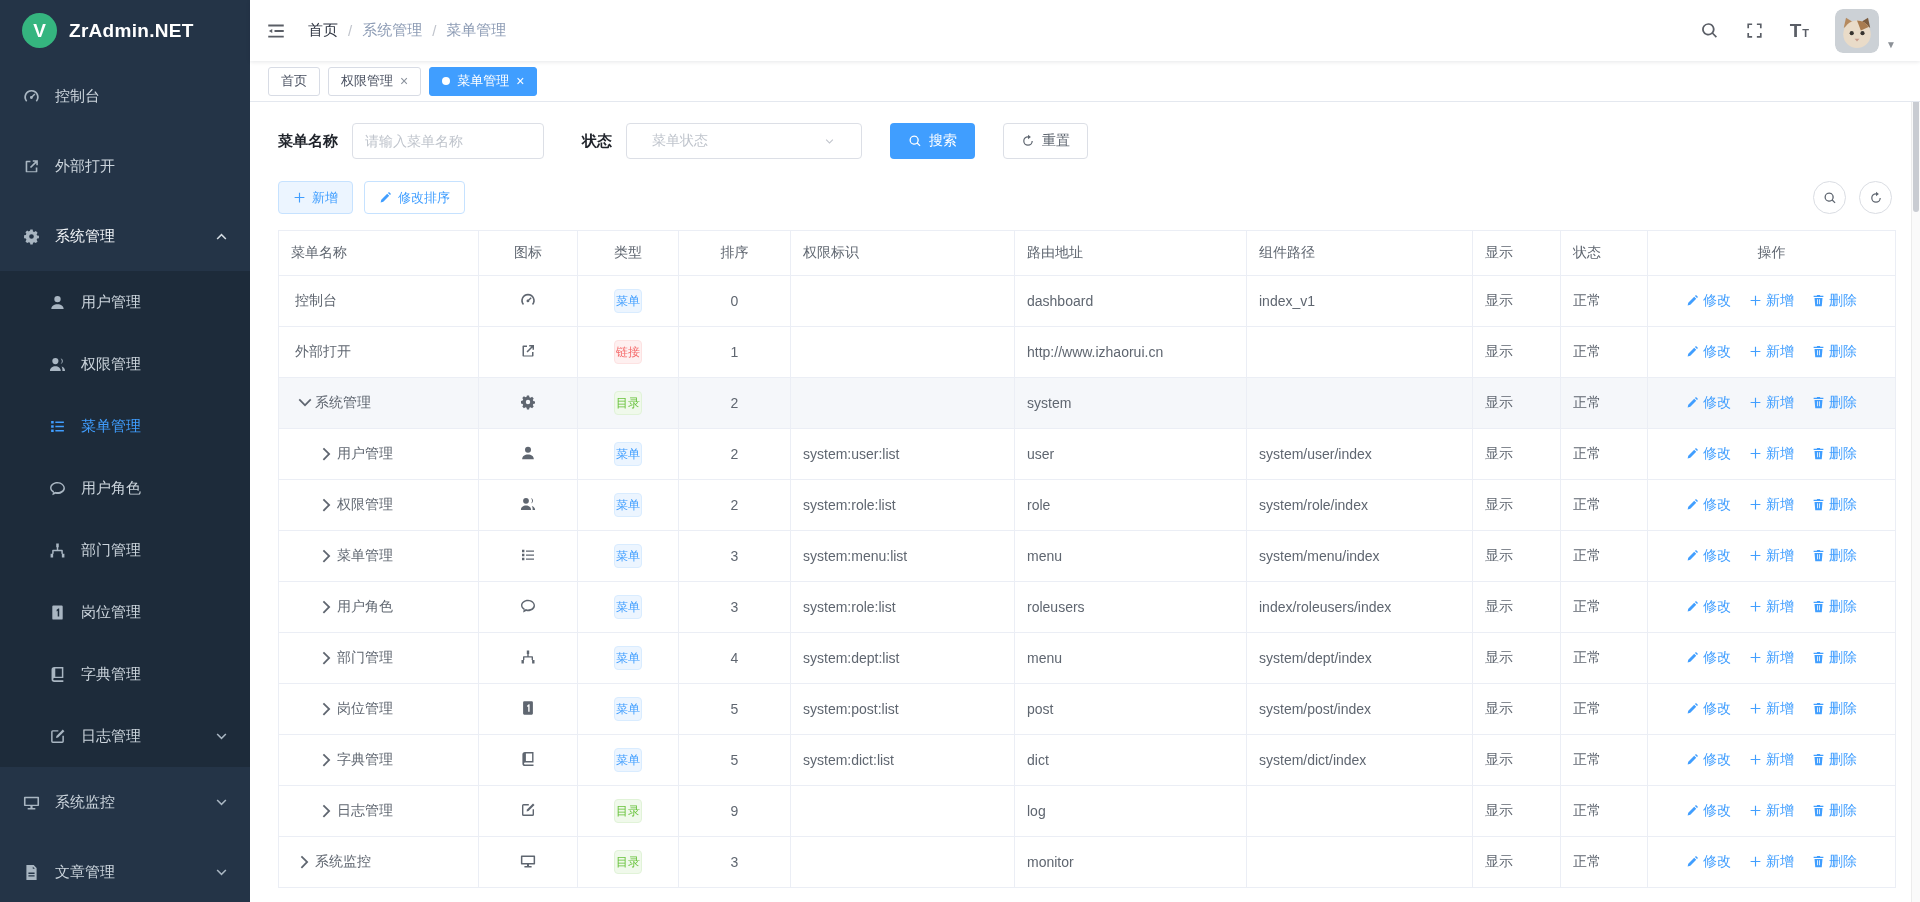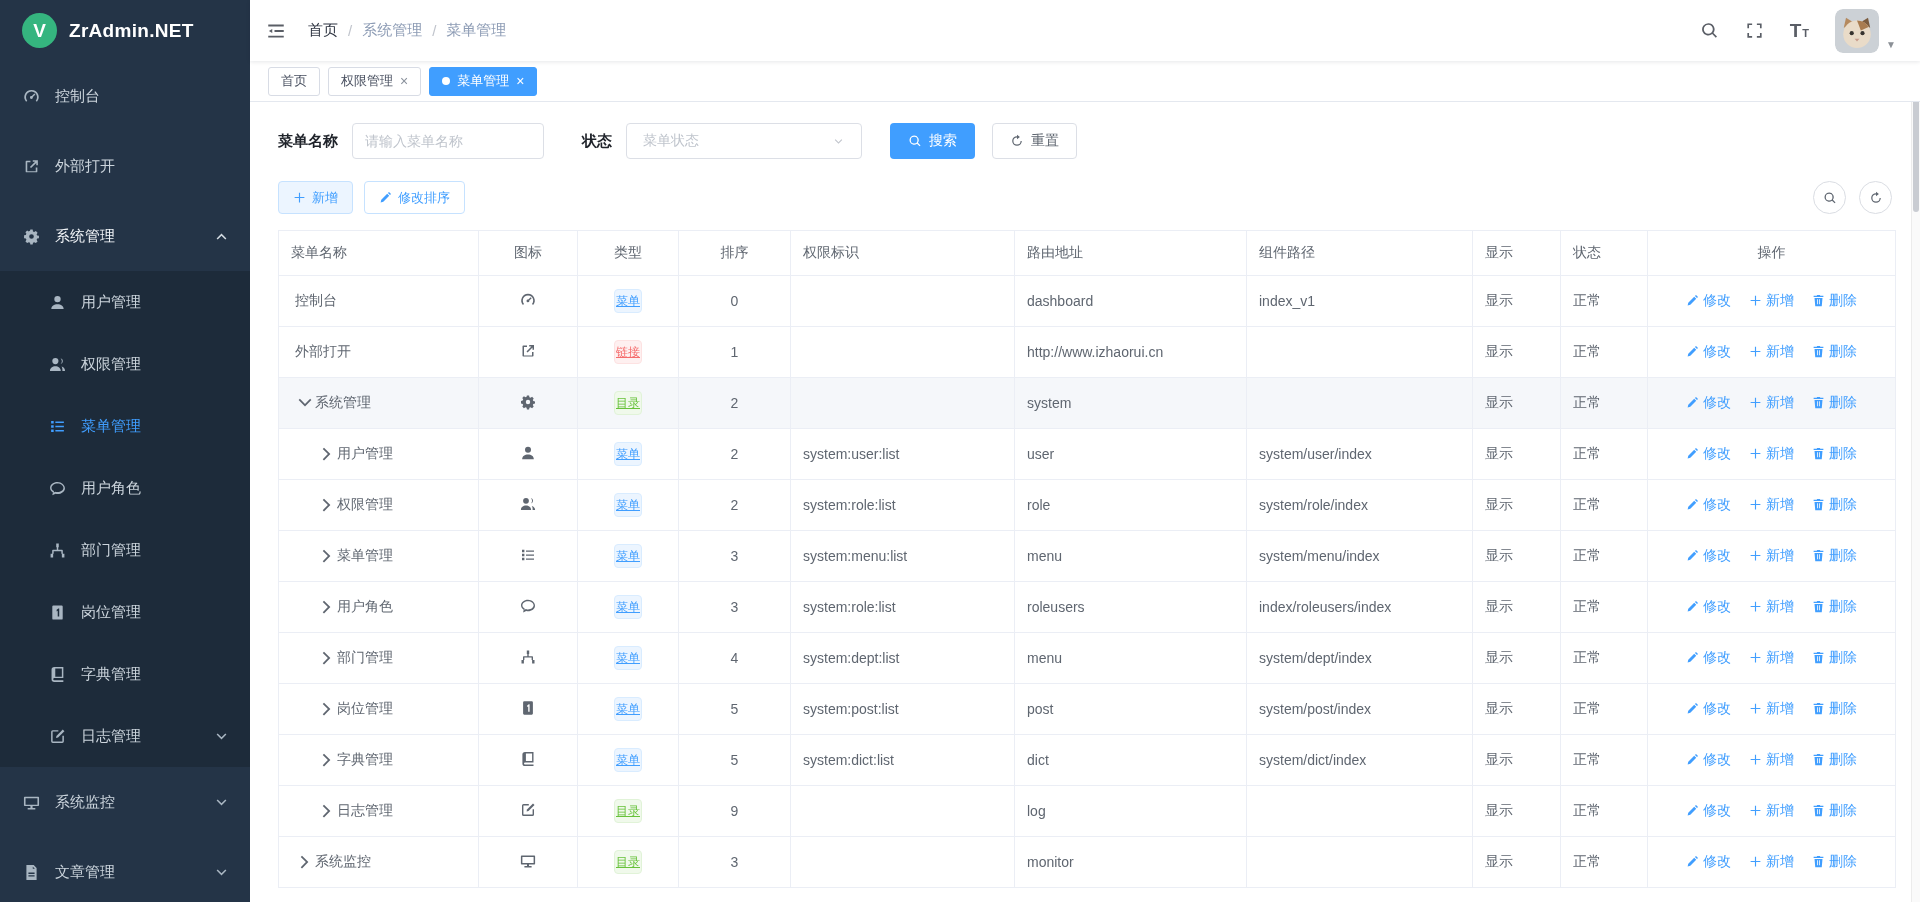--- a/index.html
+++ b/index.html
@@ -50,48 +50,48 @@
   .tab.active .tab-close { color:#fff; }
   .tab-dot { width:8px; height:8px; border-radius:50%; background:#fff; }
 
   
   .content { flex:1; padding:21px 28px 0 28px; overflow:hidden; }
   .filter-row { display:flex; align-items:center; }
   .filter-label { font-size:15px; font-weight:bold; color:#20242b; margin-right:14px; white-space:nowrap; }
   .filter-label.second { margin-left:38px; }
   .text-input { width:192px; height:36px; border:1px solid #dcdfe6; border-radius:4px; padding:0 12px; font-size:14px; color:#606266; outline:none; }
   .text-input::placeholder { color:#bfc4cc; }
-  .select-box { width:236px; height:36px; border:1px solid #dcdfe6; border-radius:4px; background:#fff; display:flex; align-items:center; justify-content:space-between; padding:0 16px; cursor:pointer; }
+  .select-box { width:236px; height:36px; border:1px solid #dcdfe6; border-radius:4px; background:#fff; display:flex; align-items:center; justify-content:space-between; padding:0 25px; cursor:pointer; }
   .select-placeholder { font-size:14px; color:#bfc4cc; }
   .select-caret { font-size:13px; color:#c0c4cc; }
   .btn { height:36px; border-radius:4px; display:inline-flex; align-items:center; gap:7px; font-size:14px; padding:16px 17px; cursor:pointer; border:1px solid transparent; white-space:nowrap; }
   .btn .icn { font-size:14px; }
   .btn-primary { background:#409eff; color:#fff; margin-left:28px; }
-  .btn-plain { background:#fff; border-color:#dcdfe6; color:#5f6670; margin-left:17px; }
+  .btn-plain { background:#fff; border-color:#dcdfe6; color:#5f6670; margin-left:28px; }
 
   .toolbar-row { display:flex; align-items:center; margin-top:22px; }
   .btn-soft { height:33px; padding:0 14px; border-radius:4px; display:inline-flex; align-items:center; gap:6px; font-size:13px; cursor:pointer; background:#ecf5ff; border:1px solid #c6e2ff; color:#409eff; }
   .btn-soft .icn { font-size:13px; }
   .btn-soft.alt { background:#fff; border-color:#c6e2ff; margin-left:11px; }
   .toolbar-right { margin-left:auto; display:flex; gap:13px; }
   .circle-btn { width:33px; height:33px; border-radius:50%; border:1px solid #dadde3; background:#fff; color:#5f6670; display:flex; align-items:center; justify-content:center; font-size:14px; cursor:pointer; }
 
   
   .table-wrap { margin-top:16px; }
   table { width:100%; border-collapse:collapse; table-layout:fixed; }
   th { height:45px; font-size:14px; font-weight:500; color:#5f6670; border:1px solid #ebeef5; padding:0 12px; background:#fff; white-space:nowrap; }
   td { height:51px; font-size:14px; color:#5f6670; border:1px solid #ebeef5; padding:0 12px; background:#fff; white-space:nowrap; overflow:hidden; text-overflow:ellipsis; }
   tr.selected td { background:#f5f7fa; }
   .al-left { text-align:left; } .al-center { text-align:center; }
   .name-cell { padding-left:16px; }
   .indent { display:inline-block; width:22px; }
   .row-arrow { display:inline-flex; width:20px; font-size:12px; color:#5f6670; vertical-align:middle; cursor:pointer; }
   .row-arrow.open svg { transform:rotate(90deg); }
   .cell-icon-glyph { font-size:16px; color:#5f6670; }
-  .tag { display:inline-block; height:24px; line-height:22px; padding:0 1px; border-radius:4px; font-size:12px; border:1px solid transparent;text-decoration:underline; }
+  .tag { display:inline-block; height:24px; line-height:22px; padding:0 1px; border-radius:4px; font-size:12px; border:1px solid transparent; }
   .tag-blue  { color:#409eff; background:#ecf5ff; border-color:#d9ecff; }
   .tag-red   { color:#f56c6c; background:#fef0f0; border-color:#fde2e2; }
   .tag-green { color:#67c23a; background:#f0f9eb; border-color:#e1f3d8; }
   .op { color:#409eff; display:inline-flex; align-items:center; gap:4px; margin:0 9px; font-size:14px; cursor:pointer; text-decoration:none; }
   .op .icn { font-size:13px; }
 
   
   .page-scrollbar { position:absolute; top:0; right:0; width:9px; height:902px; background:#fafafa; border-left:1px solid #ececec; }
   .page-scrollbar .thumb { position:absolute; top:44px; left:1px; width:6px; height:168px; border-radius:3px; background:#c9ccd2; cursor:pointer; }
 </style>

